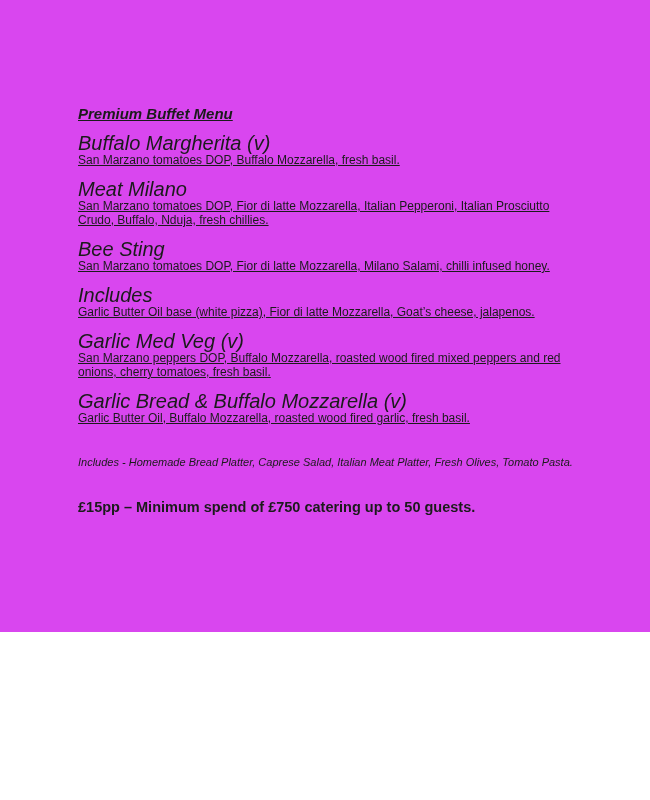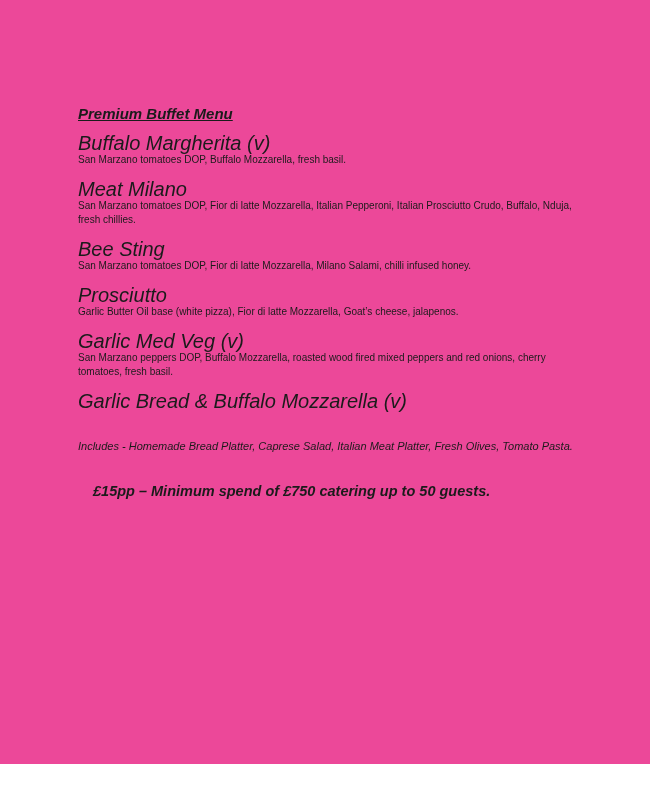--- a/index.html
+++ b/index.html
@@ -10,59 +10,59 @@
   body {
     width: 650px;
     height: 800px;
     overflow: hidden;
     font-family: "Liberation Sans", sans-serif;
     color: #1b1b1b;
   }
   .page {
     box-sizing: border-box;
     width: 650px;
-    height: 764px;
+    height: 632px;
     padding: 106px 68px 0 78px;
-    background: #ec4899;
+    background: #d946ef;
   }
   .page-title {
     font-size: 15px;
     line-height: 16px;
     font-weight: bold;
     font-style: italic;
     text-decoration: underline;
     margin: 0 0 13px 0;
   }
   .menu-item {
     margin: 0 0 14px 0;
   }
   .item-name {
     font-size: 20px;
     line-height: 16px;
     font-weight: normal;
     font-style: italic;
     margin: 0 0 2px 0;
   }
   .item-desc {
-    font-size: 10px;
+    font-size: 12px;
     line-height: 14px;
     margin: 0;
+    text-decoration: underline;
   }
   .includes-note {
     font-size: 11px;
     line-height: 20px;
     font-style: italic;
     margin: 27px 0 0 0;
   }
   .pricing-note {
     font-size: 14.5px;
     line-height: 16px;
-    font-style: italic;
     font-weight: bold;
-    margin: 27px 0 0 15px;
+    margin: 27px 0 0 0;
   }
 </style>
 </head>
 <body>
 
 <div class="page">
   <h1 class="page-title">Premium Buffet Menu</h1>
 
   <div id="menu-items">
   <section class="menu-item">
@@ -75,30 +75,31 @@
     <p class="item-desc">San Marzano tomatoes DOP, Fior di latte Mozzarella, Italian Pepperoni, Italian Prosciutto Crudo, Buffalo, Nduja, fresh chillies.</p>
   </section>
 
 
   <section class="menu-item">
     <h2 class="item-name">Bee Sting</h2>
     <p class="item-desc">San Marzano tomatoes DOP, Fior di latte Mozzarella, Milano Salami, chilli infused honey.</p>
   </section>
 
   <section class="menu-item">
-    <h2 class="item-name">Prosciutto</h2>
+    <h2 class="item-name">Includes</h2>
     <p class="item-desc">Garlic Butter Oil base (white pizza), Fior di latte Mozzarella, Goat’s cheese, jalapenos.</p>
   </section>
 
   <section class="menu-item">
     <h2 class="item-name">Garlic Med Veg (v)</h2>
     <p class="item-desc">San Marzano peppers DOP, Buffalo Mozzarella, roasted wood fired mixed peppers and red onions, cherry tomatoes, fresh basil.</p>
   </section>
 
   <section class="menu-item">
     <h2 class="item-name">Garlic Bread &amp; Buffalo Mozzarella (v)</h2>
+    <p class="item-desc">Garlic Butter Oil, Buffalo Mozzarella, roasted wood fired garlic, fresh basil.</p>
   </section>
 </div>
 
   <p class="includes-note">Includes - Homemade Bread Platter, Caprese Salad, Italian Meat Platter, Fresh Olives, Tomato Pasta.</p>
 
   <p class="pricing-note">£15pp – Minimum spend of £750 catering up to 50 guests.</p>
 </div>
 
 </body></html>

